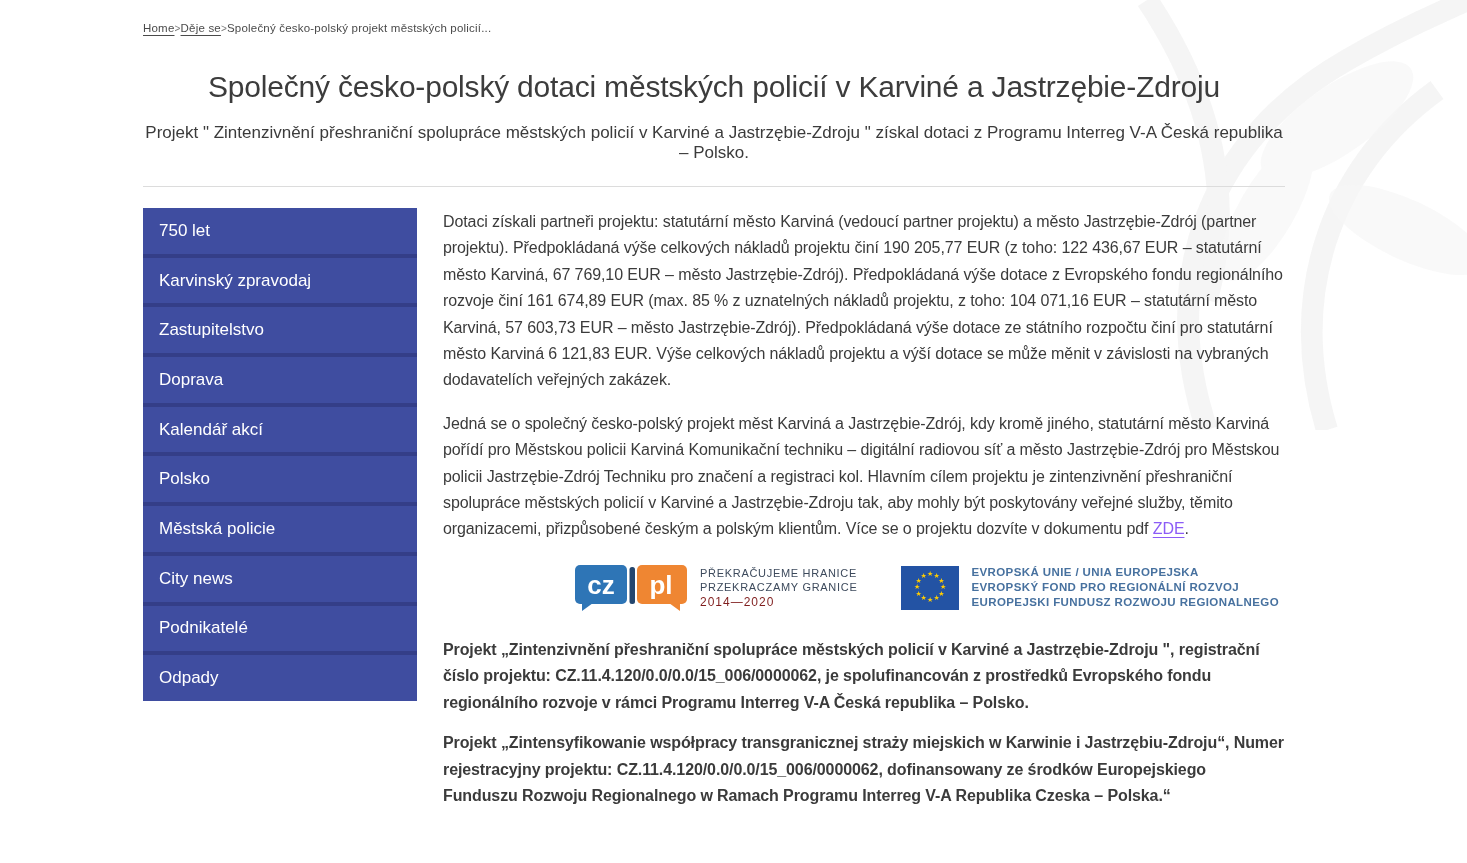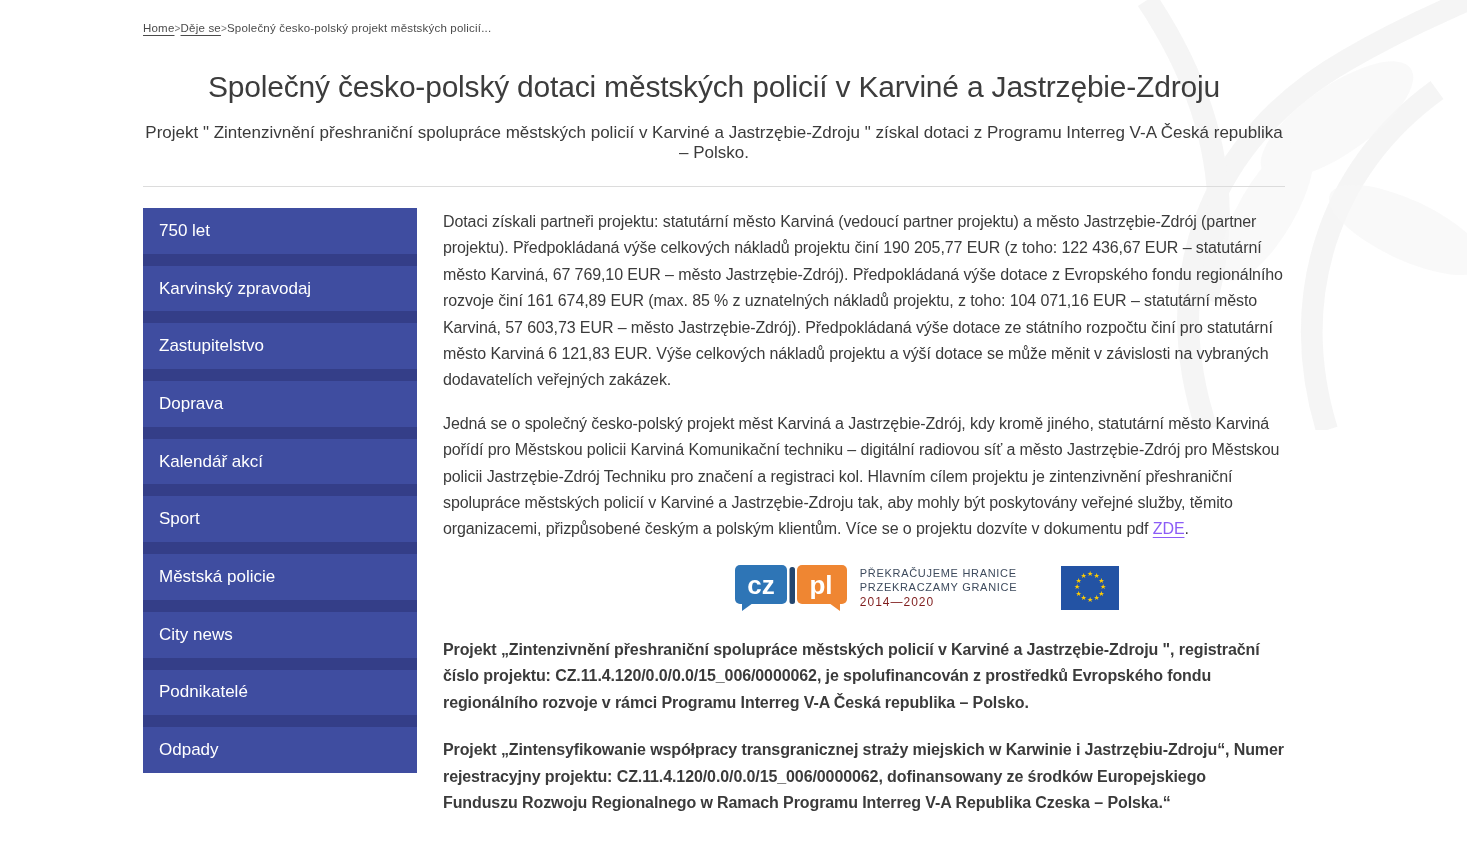--- a/index.html
+++ b/index.html
@@ -55,38 +55,38 @@
   .main {
     position: absolute; top: 208px; left: 143px;
     width: 1142px; display: flex; gap: 26px; align-items: flex-start;
   }
 
   
   .sidebar {
     list-style: none; margin: 0; padding: 0;
     width: 274px; flex: 0 0 274px;
     background: #343e88;
-    display: flex; flex-direction: column; gap: 12px;
+    display: flex; flex-direction: column; gap: 4px;
   }
   .sidebar li {
     background: #3f4da0; height: 45.7px;
     display: flex; align-items: center;
     padding-left: 16px;
     color: #ffffff; font-size: 17px;
     cursor: pointer;
   }
 
   
   .content {
     width: 842px; font-size: 16px; line-height: 26.4px;
     letter-spacing: -0.1px; padding-top: 1px;
   }
   .content p { margin: 0 0 17px; }
   .content p.bold { font-weight: 700; margin-top: 21px; margin-bottom: 0; }
-  .content p.bold + p.bold { margin-top: 21px; }
+  .content p.bold + p.bold { margin-top: 14px; }
   .content a.inline-link {
     color: #8b5cf6; text-decoration: underline;
     text-underline-offset: 3px; cursor: pointer;
   }
 
   
   .logos {
     display: flex; align-items: center; gap: 44px;
     margin: 21px 0 25px 125px;
     justify-content: center;
@@ -134,21 +134,21 @@
 <div class="divider"></div>
 
 <div class="main">
 
   <ul class="sidebar">
     <li>750 let</li>
     <li>Karvinský zpravodaj</li>
     <li>Zastupitelstvo</li>
     <li>Doprava</li>
     <li>Kalendář akcí</li>
-    <li>Sport</li>
+    <li>Polsko</li>
     <li>Městská policie</li>
     <li>City news</li>
     <li>Podnikatelé</li>
     <li>Odpady</li>
   </ul>
 
   <div class="content">
     <p>Dotaci získali partneři projektu: statutární město Karviná (vedoucí partner projektu) a město Jastrzębie-Zdrój (partner projektu). Předpokládaná výše celkových nákladů projektu činí 190 205,77 EUR (z toho: 122 436,67 EUR – statutární město Karviná, 67 769,10 EUR – město Jastrzębie-Zdrój). Předpokládaná výše dotace z Evropského fondu regionálního rozvoje činí 161 674,89 EUR (max. 85 % z uznatelných nákladů projektu, z toho: 104 071,16 EUR – statutární město Karviná, 57 603,73 EUR – město Jastrzębie-Zdrój). Předpokládaná výše dotace ze státního rozpočtu činí pro statutární město Karviná 6 121,83 EUR. Výše celkových nákladů projektu a výší dotace se může měnit v závislosti na vybraných dodavatelích veřejných zakázek.</p>
 
     <p><span>Jedná se o společný česko-polský projekt měst Karviná a Jastrzębie-Zdrój, kdy kromě jiného, statutární město Karviná pořídí pro Městskou policii Karviná Komunikační techniku – digitální radiovou síť a město Jastrzębie-Zdrój pro Městskou policii Jastrzębie-Zdrój Techniku pro značení a registraci kol. Hlavním cílem projektu je zintenzivnění přeshraniční spolupráce městských policií v Karviné a Jastrzębie-Zdroju tak, aby mohly být poskytovány veřejné služby, těmito organizacemi, přizpůsobené českým a polským klientům. Více se o projektu dozvíte v dokumentu pdf </span><a class="inline-link">ZDE</a><span>.</span></p>
@@ -183,20 +183,25 @@
             <text x="40.3" y="27.5" dominant-baseline="central">★</text>
             <text x="35.5" y="32.3" dominant-baseline="central">★</text>
             <text x="29" y="34" dominant-baseline="central">★</text>
             <text x="22.5" y="32.3" dominant-baseline="central">★</text>
             <text x="17.7" y="27.5" dominant-baseline="central">★</text>
             <text x="16" y="21" dominant-baseline="central">★</text>
             <text x="17.7" y="14.5" dominant-baseline="central">★</text>
             <text x="22.5" y="9.7" dominant-baseline="central">★</text>
           </g>
         </svg>
+        <div class="eu-text">
+          <div>EVROPSKÁ UNIE / UNIA EUROPEJSKA</div>
+          <div>EVROPSKÝ FOND PRO REGIONÁLNÍ ROZVOJ</div>
+          <div>EUROPEJSKI FUNDUSZ ROZWOJU REGIONALNEGO</div>
+        </div>
       </div>
 
     </div>
 
     <p class="bold">Projekt „Zintenzivnění přeshraniční spolupráce městských policií v Karviné a Jastrzębie-Zdroju ", registrační číslo projektu: CZ.11.4.120/0.0/0.0/15_006/0000062, je spolufinancován z prostředků Evropského fondu regionálního rozvoje v rámci Programu Interreg V-A Česká republika – Polsko.</p>
     <p class="bold">Projekt „Zintensyfikowanie współpracy transgranicznej straży miejskich w Karwinie i Jastrzębiu-Zdroju“, Numer rejestracyjny projektu: CZ.11.4.120/0.0/0.0/15_006/0000062, dofinansowany ze środków Europejskiego Funduszu Rozwoju Regionalnego w Ramach Programu Interreg V-A Republika Czeska – Polska.“</p>
   </div>
 
 </div>
 

